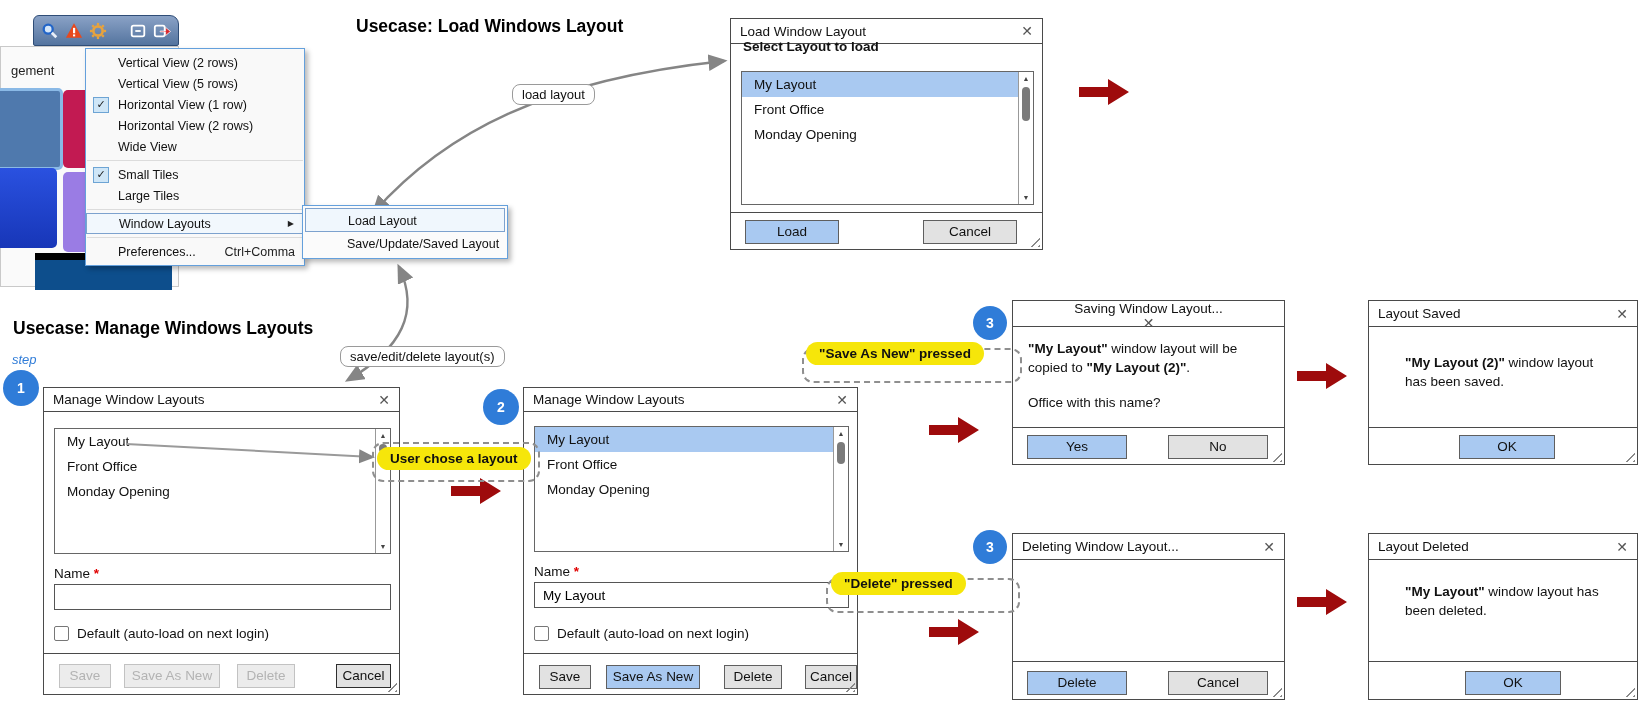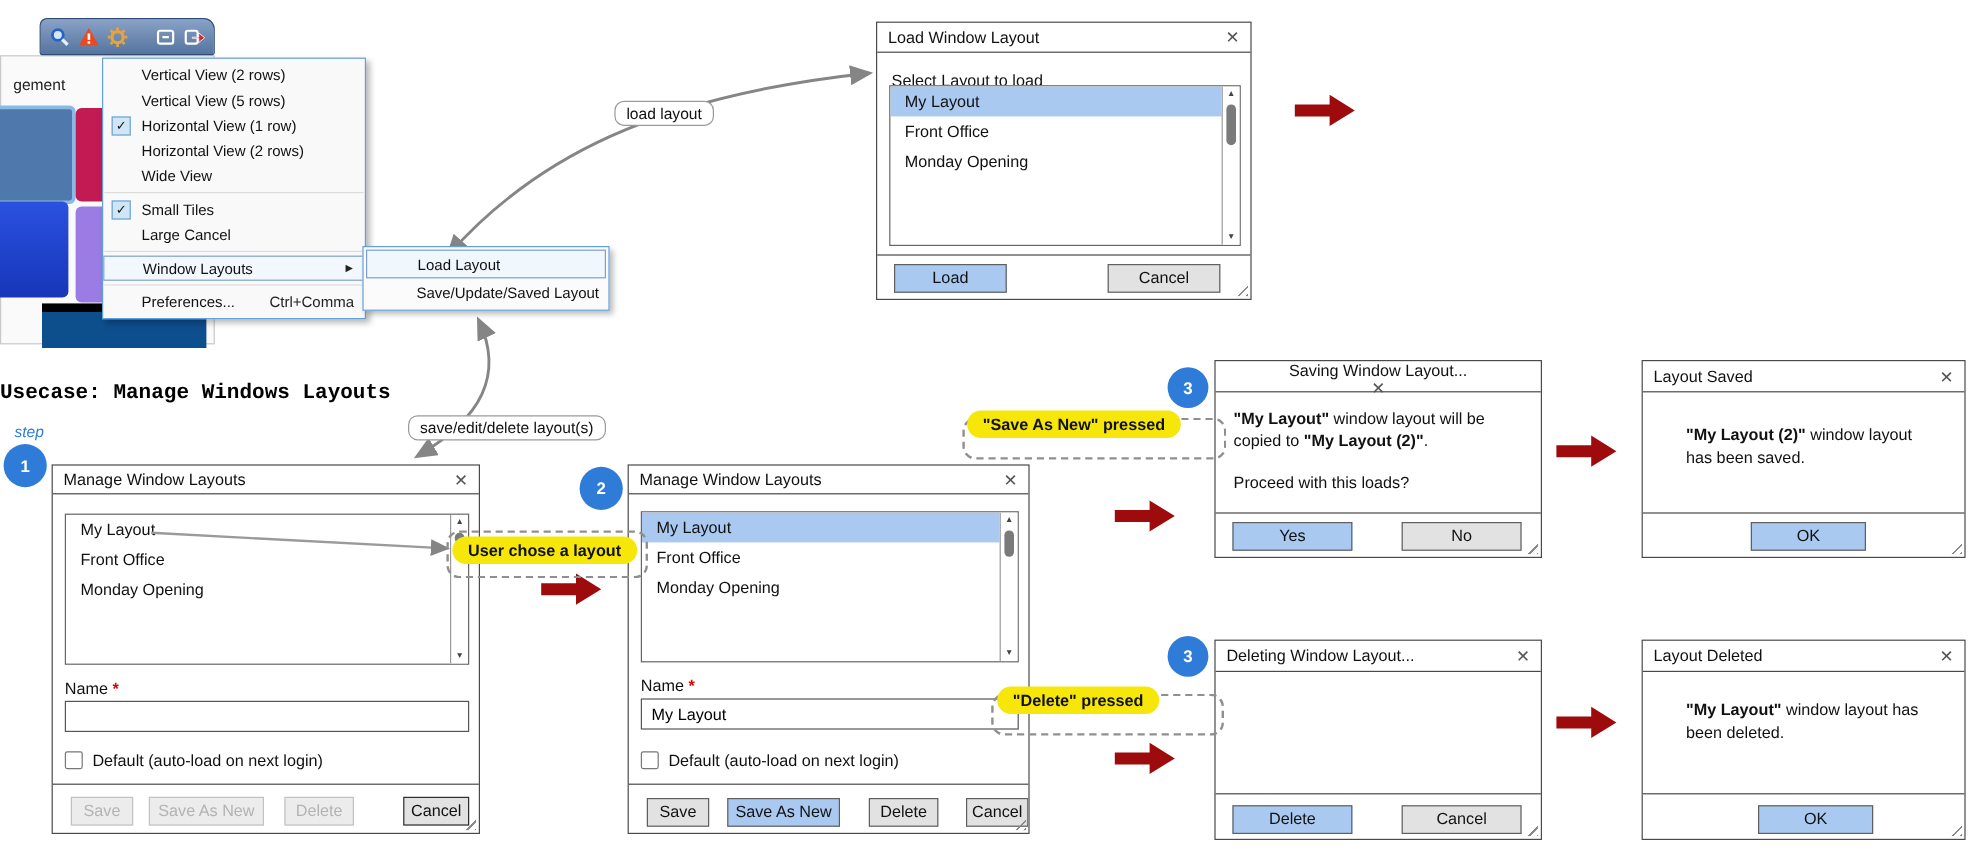--- a/index.html
+++ b/index.html
@@ -154,42 +154,43 @@
       </div>
     <div class="menu-sep"></div>
     <div class="menu-item">
         <span class="mi-check">
           <span>✓</span>
         </span>
         <span class="mi-label">Small Tiles</span>
       </div>
     <div class="menu-item">
         <span class="mi-spacer"></span>
-        <span class="mi-label">Large Cancel</span>
+        <span class="mi-label">Large Tiles</span>
       </div>
     <div class="menu-sep"></div>
     <div class="menu-item mi-hl">
         <span class="mi-spacer"></span>
         <span class="mi-label">Window Layouts</span>
         <span class="mi-arrow">▶</span>
       </div>
     <div class="menu-sep"></div>
     <div class="menu-item">
         <span class="mi-spacer"></span>
         <span class="mi-label">Preferences...</span>
         <span class="mi-shortcut">Ctrl+Comma</span>
       </div>
   </div>
 
   <div class="submenu">
     <div class="sm-item sm-hl">Load Layout</div>
     <div class="sm-item">Save/Update/Saved Layout</div>
   </div>
 
-  <div class="heading" style="left:0;top:318px;font-family:Liberation Mono, monospace;">Usecase: Manage Windows Layouts</div>
+  <div class="heading" style="left:356px;top:16px;">Usecase: Load Windows Layout</div>
+  <div class="heading" style="left:13px;top:318px;">Usecase: Manage Windows Layouts</div>
   <div class="step-label" style="left:12px;top:352px;">step</div>
   <div class="step-circle" style="left:3px;top:370px;">1</div>
   <div class="step-circle" style="left:483px;top:389px;">2</div>
   <div class="step-circle" style="left:973px;top:306px;width:34px;height:34px;">3</div>
   <div class="step-circle" style="left:973px;top:530px;width:34px;height:34px;">3</div>
 
   <svg id="overlay" width="1640" height="711">
     <defs>
       <marker id="ah" markerWidth="9" markerHeight="8" refX="6.5" refY="3.5" orient="auto-start-reverse">
         <path d="M0,0 L8,3.5 L0,7 z" fill="#858585"></path>
@@ -229,21 +230,21 @@
     </svg>
   <svg class="red-arrow" style="left:1296px;top:588px;" width="52" height="28" viewBox="0 0 52 28">
       <path d="M1 9 h29 v-8 l21 13 -21 13 v-8 h-29 z" fill="#9e0b0c"></path>
     </svg>
 
   <div class="dialog" style="left:730px;top:18px;width:313px;height:232px;">
     <div class="dlg-title" style="height:25px;">
       <span>Load Window Layout</span>
       <span class="close">✕</span>
     </div>
-    <div class="fieldlabel" style="left:12px;top:41px;font-weight:normal;">Select Layout to load</div>
+    <div class="fieldlabel" style="left:12px;top:20px;font-weight:bold;">Select Layout to load</div>
     <div class="listbox" style="left:10px;top:52px;width:293px;height:134px;">
       <div class="lb-row sel">My Layout</div>
       <div class="lb-row">Front Office</div>
       <div class="lb-row">Monday Opening</div>
       <div class="sbar">
         <span class="sarr">▲</span>
         <span class="sthumb" style="height:34px;"></span>
         <span class="sarr sarr-b">▼</span>
       </div>
     </div>
@@ -317,21 +318,21 @@
   </div>
 
   <div class="dialog" style="left:1012px;top:300px;width:273px;height:165px;">
     <div class="dlg-title" style="height:26px;flex-direction:column;">
       <span>Saving Window Layout...</span>
       <span class="close">✕</span>
     </div>
     <div class="dlg-msg" style="left:15px;top:38px;width:248px;">
       <b>"My Layout"</b><span> window layout will be copied to </span><b>"My Layout (2)"</b><span>.</span>
     </div>
-    <div class="dlg-msg" style="left:15px;top:92px;">Proceed with this loads?</div>
+    <div class="dlg-msg" style="left:15px;top:92px;">Office with this name?</div>
     <div class="dlg-footer" style="height:36px;"></div>
     <div class="btn primary" style="left:14px;top:134px;width:100px;">Yes</div>
     <div class="btn" style="left:155px;top:134px;width:100px;">No</div>
     <div class="grip"></div>
   </div>
 
   <div class="dialog" style="left:1368px;top:300px;width:270px;height:165px;">
     <div class="dlg-title" style="height:26px;">
       <span>Layout Saved</span>
       <span class="close">✕</span>

